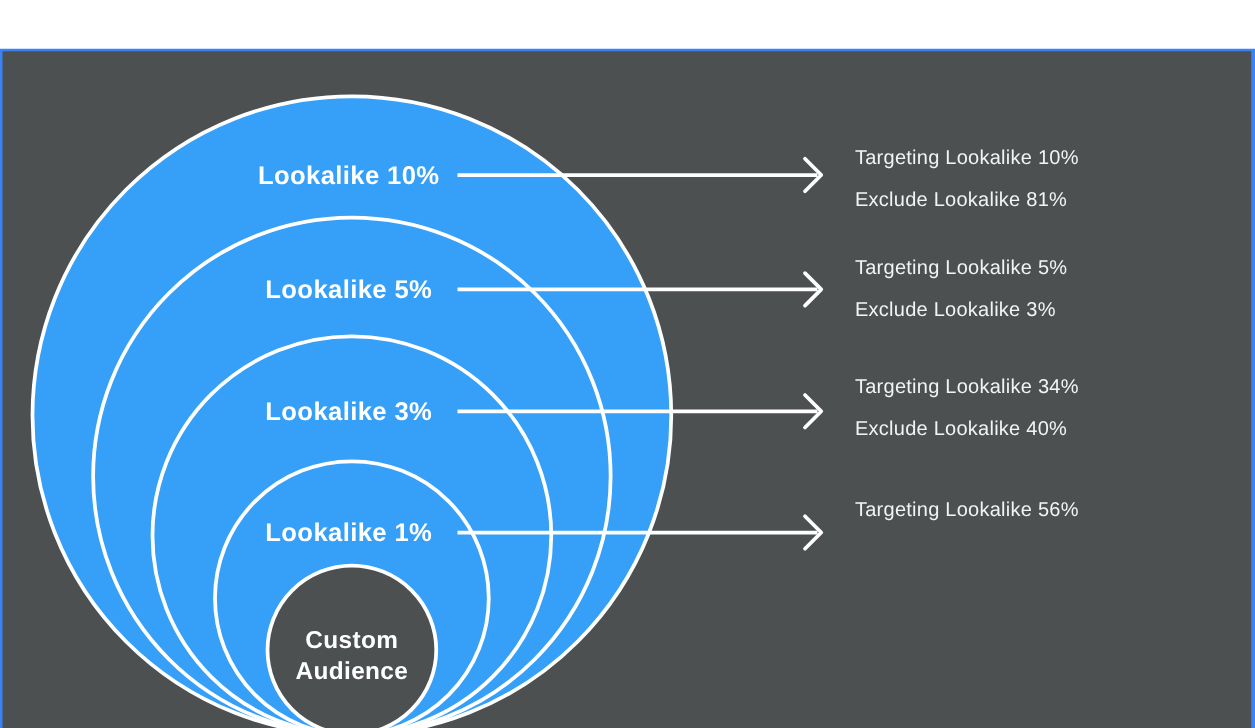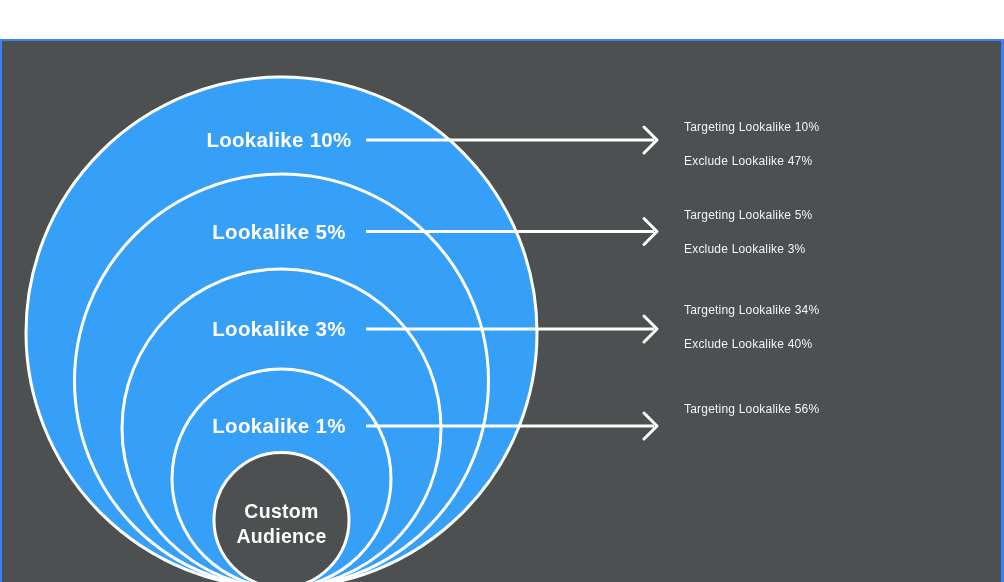--- a/index.html
+++ b/index.html
@@ -60,21 +60,21 @@
     stroke: #ffffff;
     stroke-width: 3;
     fill: none;
     stroke-linecap: round;
     stroke-linejoin: round;
   }
   .annotation {
     position: absolute;
     left: 684px;
     color: #F2F3F4;
-    font-size: 12px;
+    font-size: 16px;
     line-height: 34px;
     letter-spacing: 0.2px;
     white-space: nowrap;
   }
   .annotation .line2 { margin-top: 0; }
 </style>
 </head>
 <body>
 
 <div class="canvas">
@@ -109,21 +109,21 @@
       <polyline class="arrow-head" points="644,277 657,290 644,303"></polyline>
     </g>
     <g>
       <line class="arrow-line" x1="366" y1="387" x2="654" y2="387"></line>
       <polyline class="arrow-head" points="644,374 657,387 644,400"></polyline>
     </g>
   </svg>
 
   <div class="annotation" style="top: 71px;">
     <div class="line1">Targeting Lookalike 10%</div>
-    <div class="line2">Exclude Lookalike 47%</div>
+    <div class="line2">Exclude Lookalike 81%</div>
   </div>
   <div class="annotation" style="top: 159px;">
     <div class="line1">Targeting Lookalike 5%</div>
     <div class="line2">Exclude Lookalike 3%</div>
   </div>
   <div class="annotation" style="top: 254px;">
     <div class="line1">Targeting Lookalike 34%</div>
     <div class="line2">Exclude Lookalike 40%</div>
   </div>
   <div class="annotation" style="top: 353px;">

